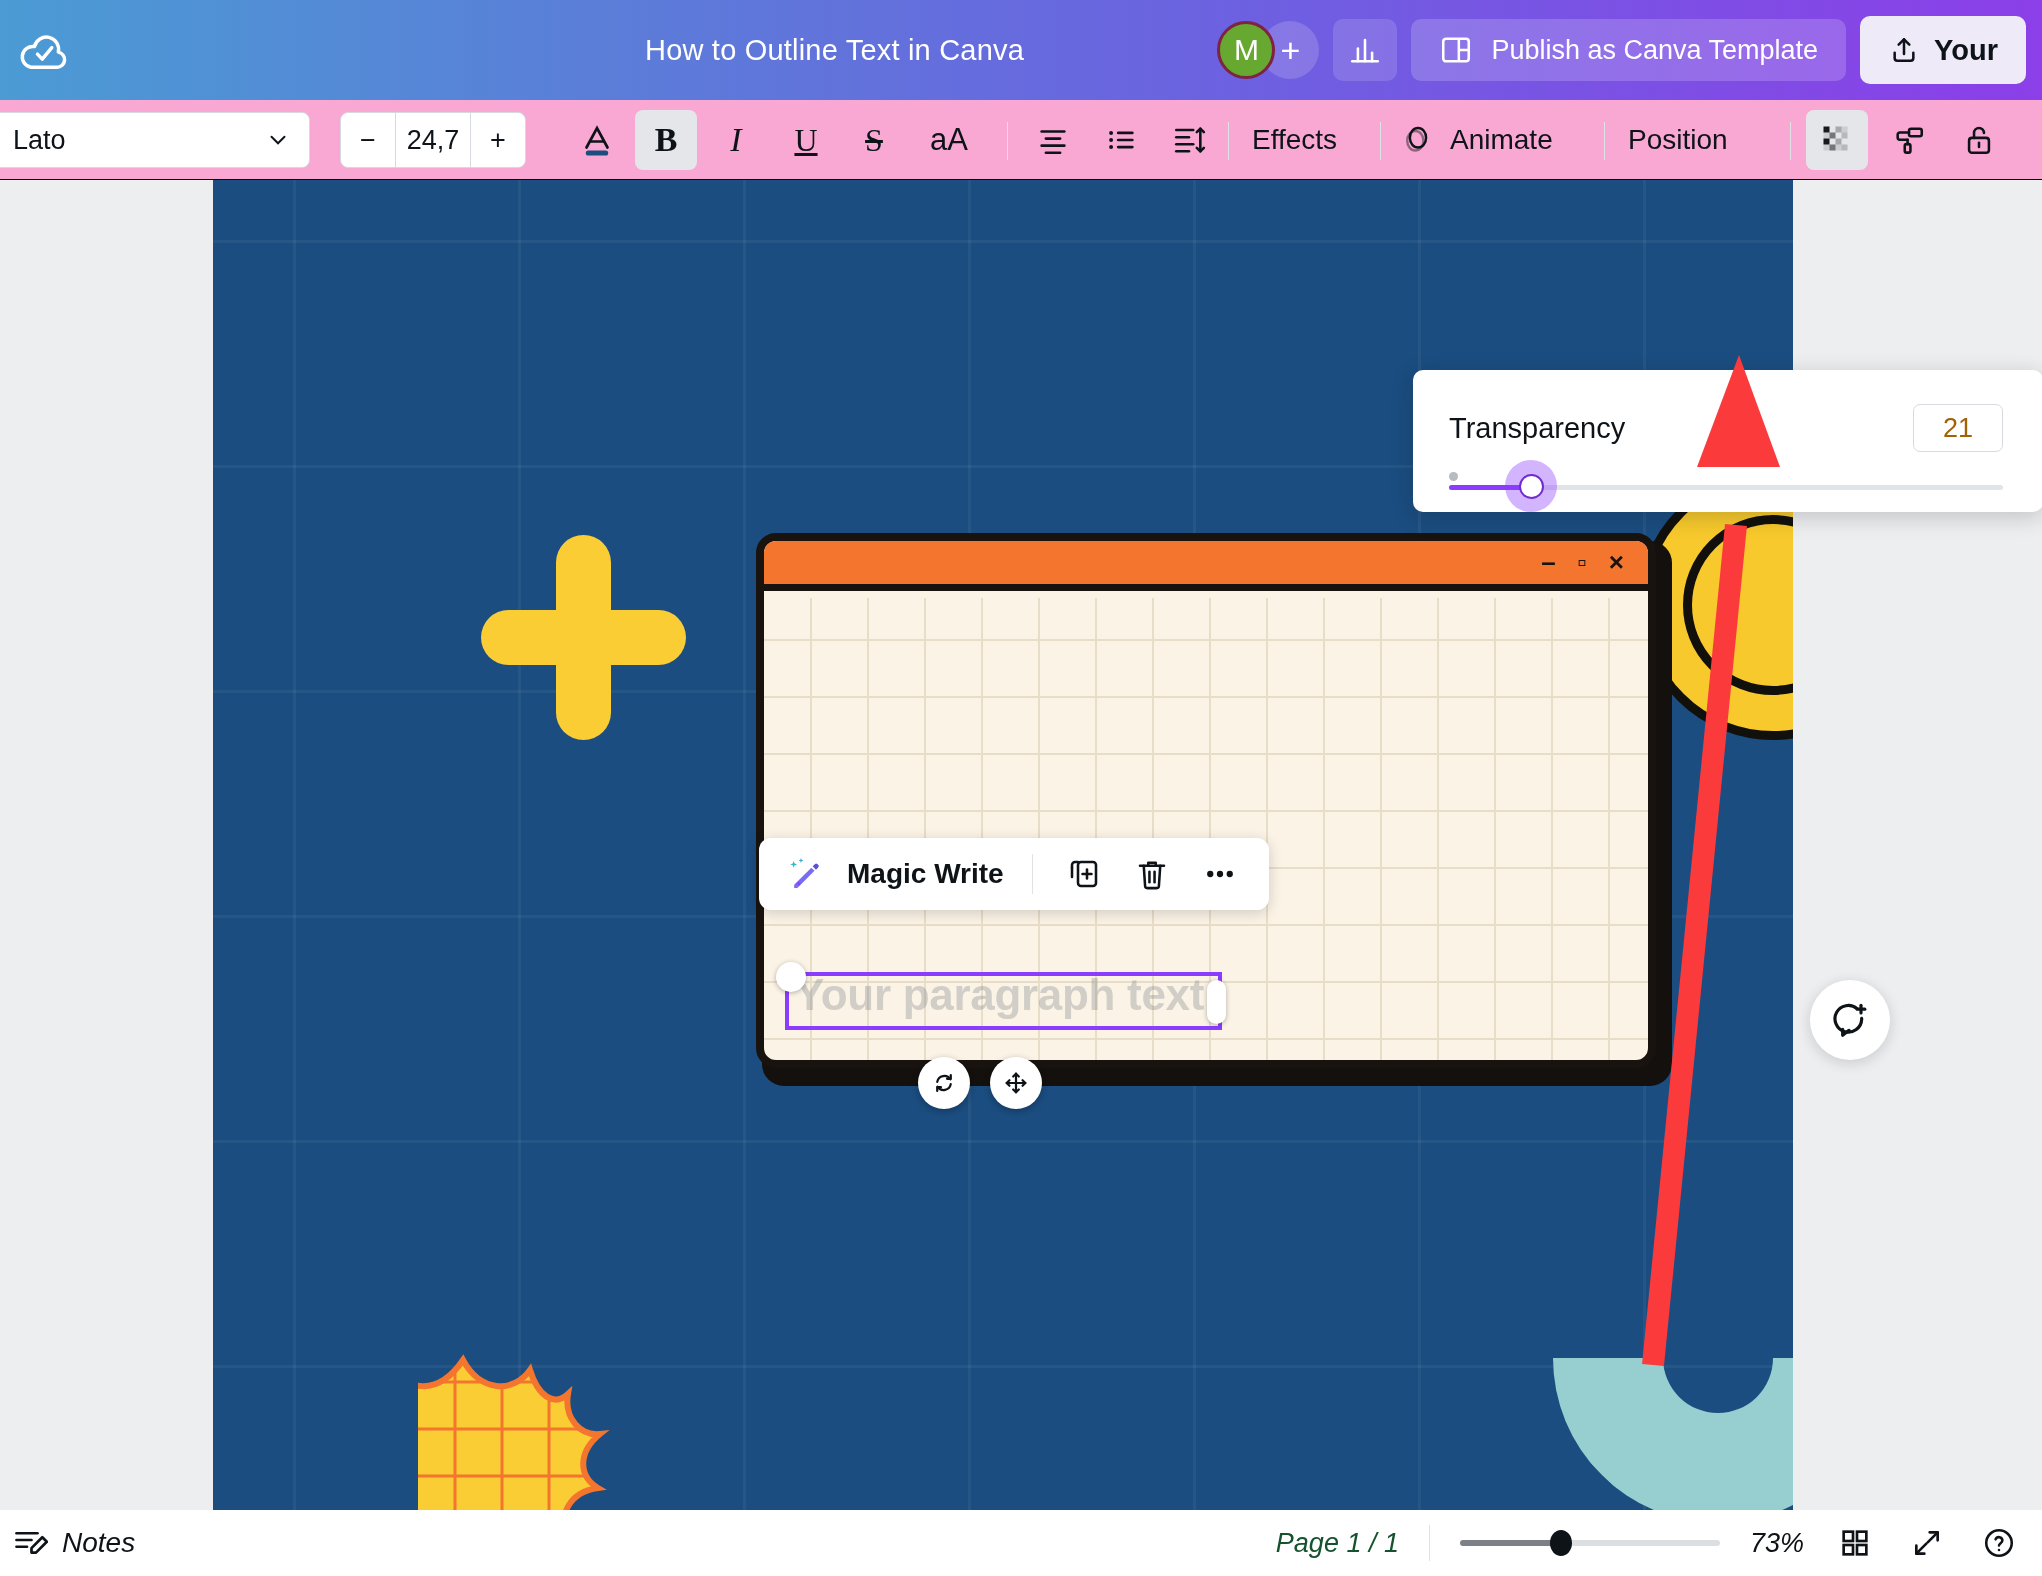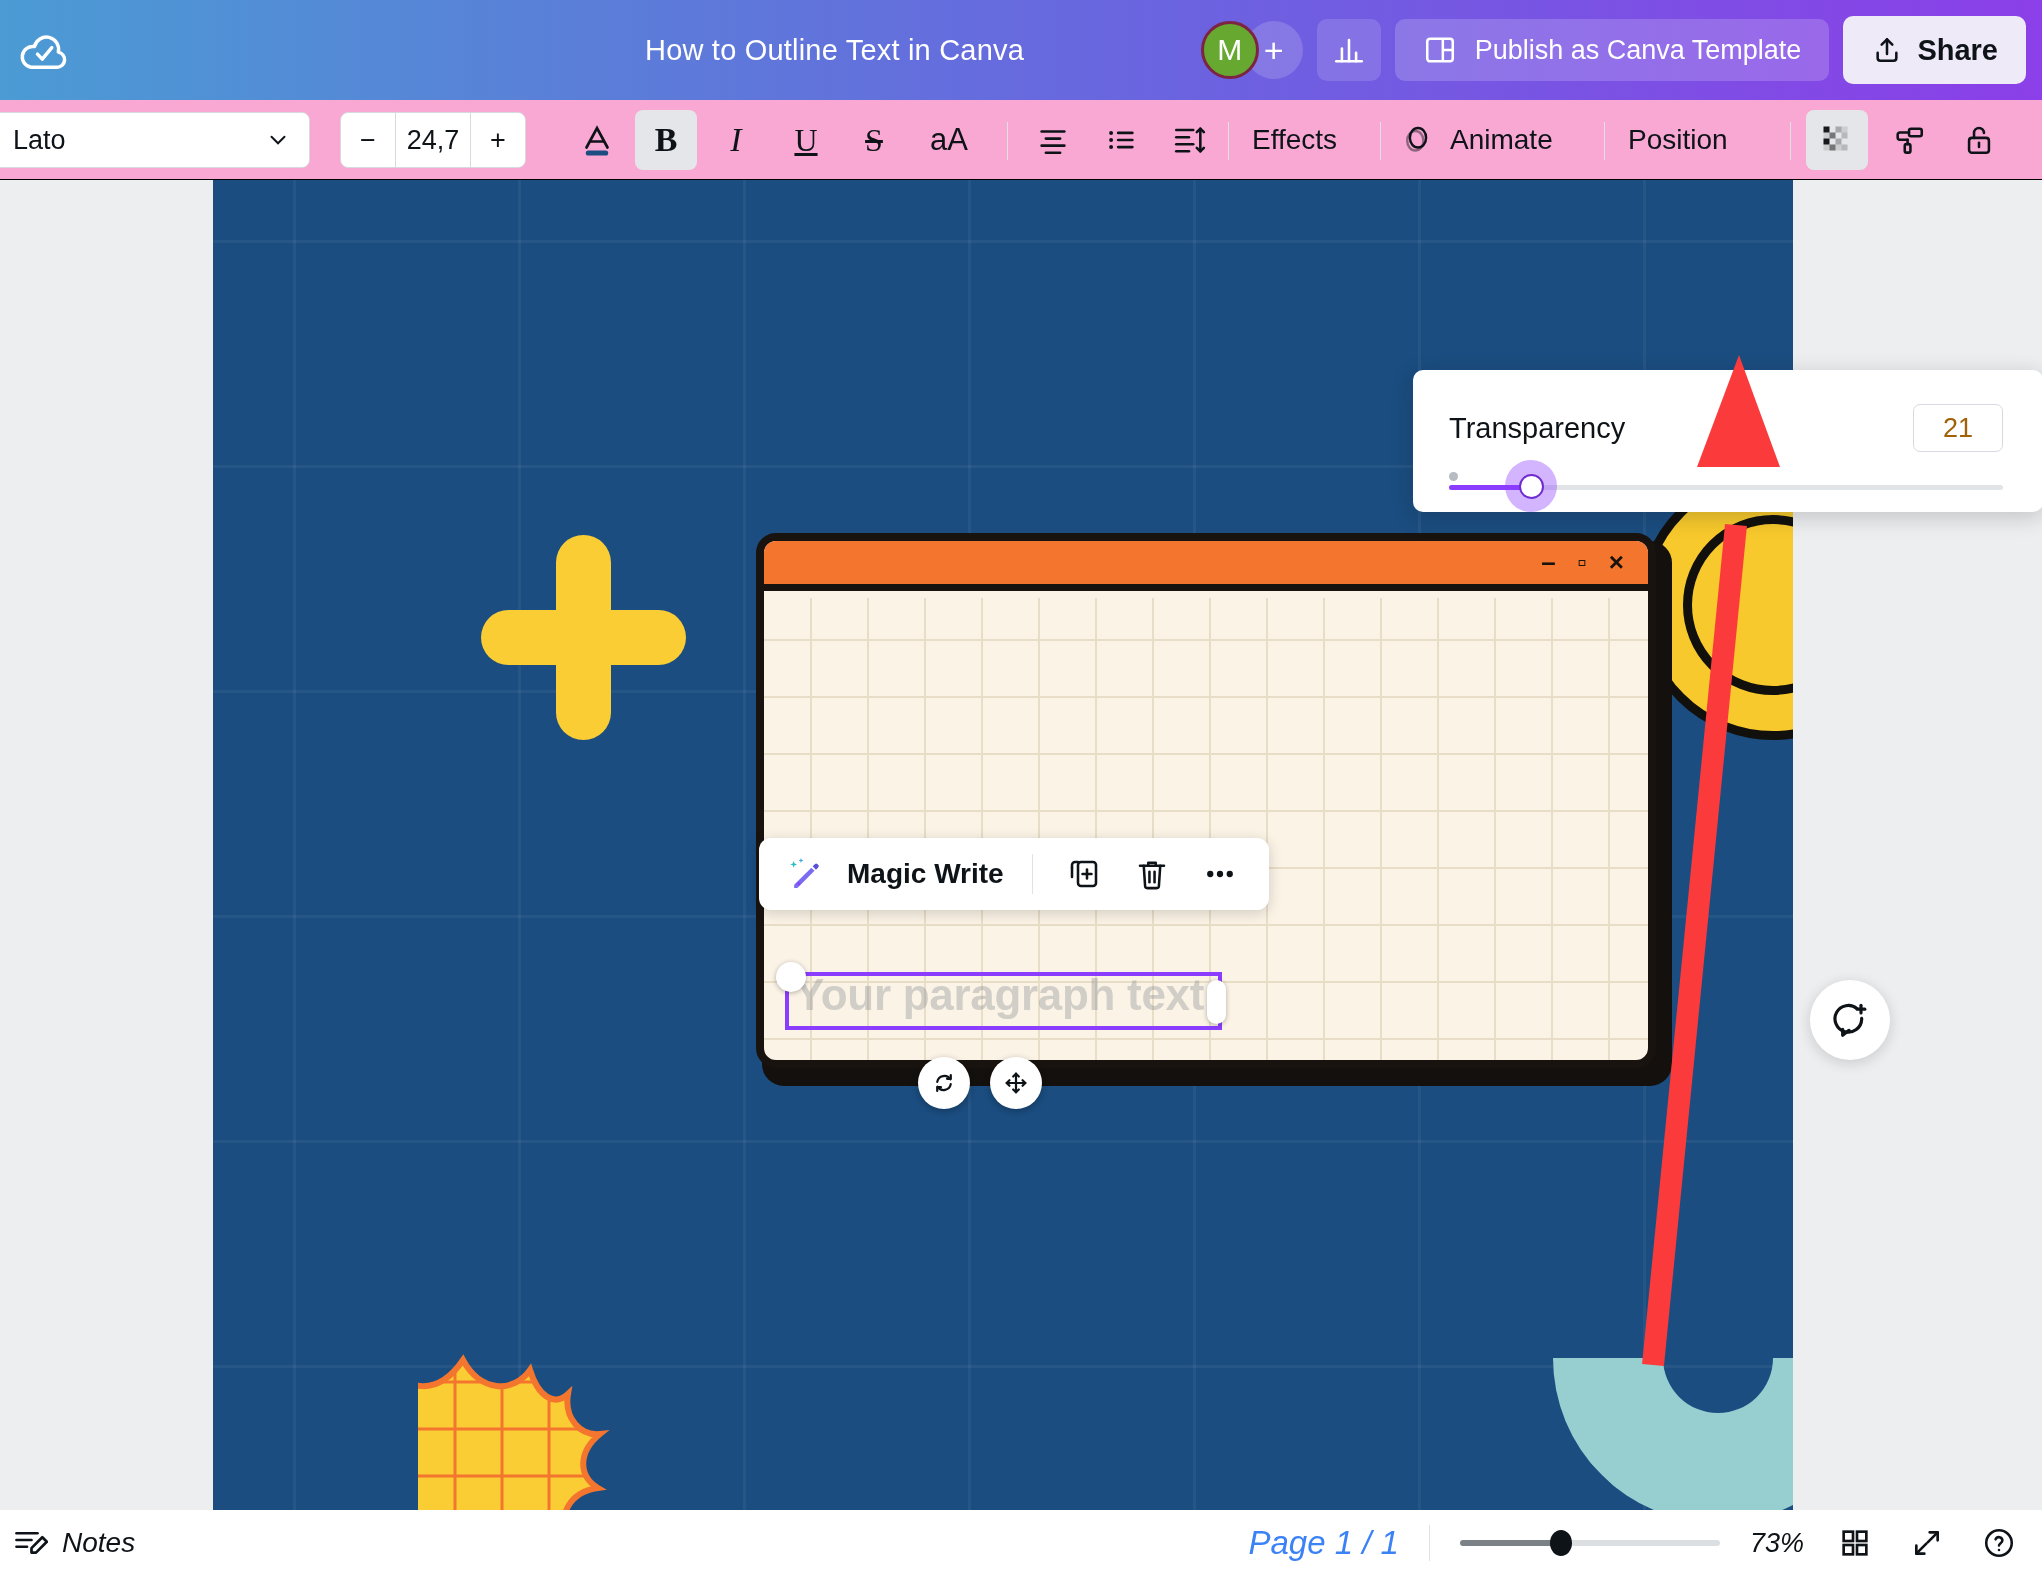--- a/index.html
+++ b/index.html
@@ -231,21 +231,21 @@
     position: absolute; left: 0; bottom: 0; width: 2042px; height: 66px;
     background: #fff; display: flex; align-items: center; font-style: italic;
   }
   .notes-btn {
     position: absolute; left: 12px; display: flex; align-items: center; gap: 14px;
     font-size: 28px; color: #0e1318;
   }
   .bb-right {
     position: absolute; right: 22px; display: flex; align-items: center; gap: 30px;
   }
-  .page-indicator { font-size: 33px; color: #3b82f6; white-space: nowrap; }
+  .page-indicator { font-size: 27px; color: #14532d; white-space: nowrap; }
   .bb-div { width: 1px; height: 36px; background: #dfe2e5; }
   .zoom-slider { position: relative; width: 260px; height: 8px; }
   .zs-track-left { position: absolute; left: 0; top: 1px; width: 98px; height: 6px; background: #7b8187; border-radius: 3px; }
   .zs-track-right { position: absolute; left: 98px; top: 1px; right: 0; height: 6px; background: #dcdfe2; border-radius: 3px; }
   .zs-knob { position: absolute; left: 90px; top: -9px; width: 22px; height: 26px; border-radius: 50%; background: #0e1318; }
   .zoom-pct { font-size: 27px; color: #0e1318; }
   .bb-icon { width: 42px; height: 42px; display: flex; align-items: center; justify-content: center; }
 
   .ss { display:block; }
 </style>
@@ -289,21 +289,21 @@
     </div>
 
     <div class="share-btn">
       <span>
         <svg class="ss" width="32" height="32" viewBox="0 0 24 24" fill="none" stroke="#0e1318" stroke-width="1.9" stroke-linecap="round" stroke-linejoin="round">
           <path d="M12 15V4"></path>
             <path d="M8 8l4-4 4 4"></path>
             <path d="M5 14v4a2 2 0 0 0 2 2h10a2 2 0 0 0 2-2v-4"></path>
         </svg>
       </span>
-      <span>Share</span>
+      <span>Your</span>
     </div>
   </div>
 </div>
 
 <div class="toolbar">
 
   <div class="font-select">
     <span>Lato</span>
     <span>
       <svg class="ss" width="26" height="26" viewBox="0 0 24 24" fill="none" stroke="#0e1318" stroke-width="1.8" stroke-linecap="round">

